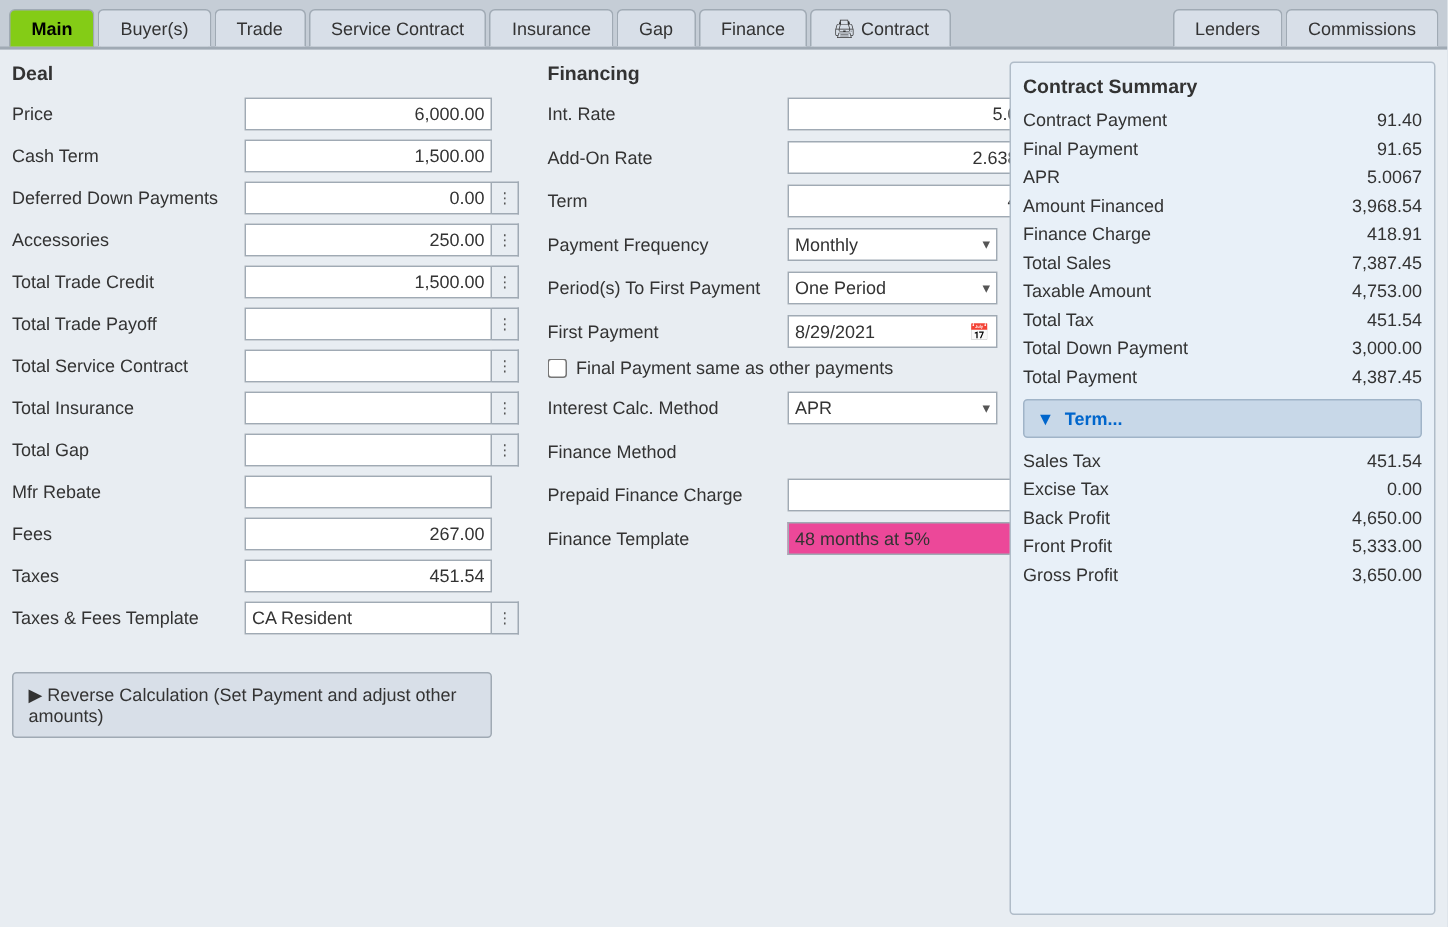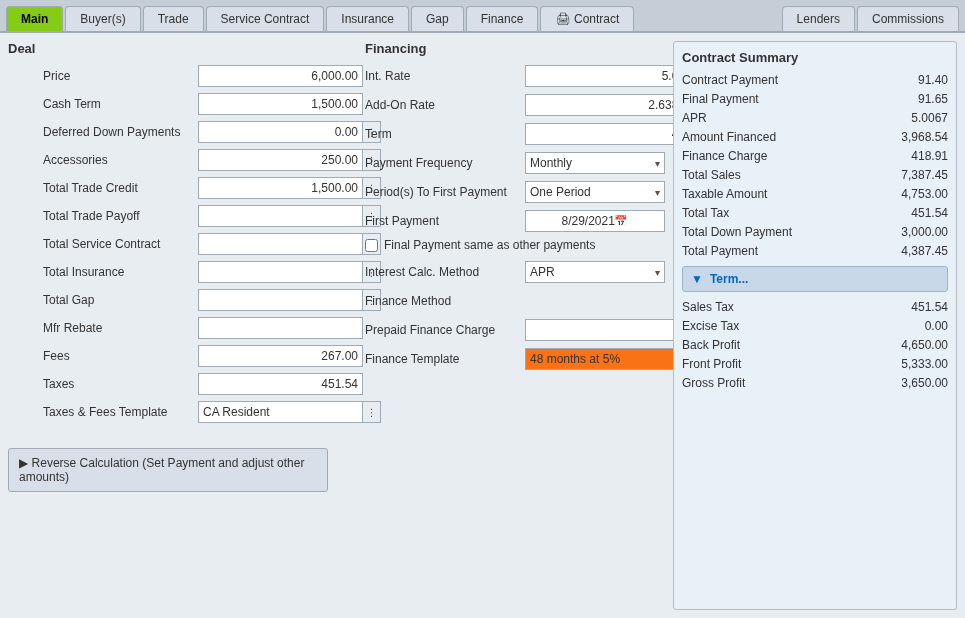--- a/index.html
+++ b/index.html
@@ -15,36 +15,36 @@
     .tab.active { background: #84cc16; color: #000; font-weight: bold; border-color: #a0aab4; }
 
     
     .main-content { display: flex; flex: 1; overflow: hidden; padding: 8px; gap: 8px; }
 
     
     .deal-panel { width: 320px; flex-shrink: 0; }
     .panel-title { font-weight: bold; font-size: 13px; color: #333; margin-bottom: 8px; }
 
     .field-row { display: flex; align-items: center; margin-bottom: 4px; min-height: 24px; }
-    .field-label { width: 155px; flex-shrink: 0; color: #333; font-size: 12px; margin-left: 35px; }
+    .field-label { width: 155px; flex-shrink: 0; color: #333; font-size: 12px; }
     .field-input { flex: 1; height: 22px; border: 1px solid #a0aab4; background: #fff; padding: 0 4px; font-size: 12px; text-align: right; color: #333; }
     .field-input.left-align { text-align: left; }
     .field-input-wrapper { flex: 1; display: flex; align-items: center; }
     .field-btn { width: 18px; height: 22px; border: 1px solid #a0aab4; border-left: none; background: #e8edf2; cursor: pointer; display: flex; align-items: center; justify-content: center; font-size: 10px; color: #555; }
 
     
     .financing-panel { width: 300px; flex-shrink: 0; margin-left: 29px; }
 
     .fin-field-row { display: flex; align-items: center; margin-bottom: 5px; min-height: 24px; }
     .fin-label { width: 160px; flex-shrink: 0; color: #333; font-size: 12px; }
     .fin-input { flex: 1; height: 22px; border: 1px solid #a0aab4; background: #fff; padding: 0 4px; font-size: 12px; text-align: right; color: #333; }
     .cal-icon { font-size: 11px; color: #0066cc; cursor: pointer; }
 
     .fin-template-row { display: flex; align-items: center; margin-bottom: 5px; }
-    .fin-template-input { flex: 1; height: 22px; border: 1px solid #a0aab4; border-right: none; background: #f97316; padding: 0 4px; font-size: 12px; color: #333; }
+    .fin-template-input { flex: 1; height: 22px; border: 1px solid #a0aab4; border-right: none; background: #ec4899; padding: 0 4px; font-size: 12px; color: #333; }
     .fin-template-btn { width: 18px; height: 22px; border: 1px solid #a0aab4; background: #e8edf2; cursor: pointer; display: flex; align-items: center; justify-content: center; font-size: 10px; color: #555; }
 
     .checkbox-row { display: flex; align-items: center; margin-bottom: 8px; gap: 6px; }
     .checkbox-row input[type=checkbox] { width: 13px; height: 13px; }
     .checkbox-label { font-size: 12px; color: #333; }
 
     .reverse-calc-btn { width: 100%; padding: 7px 10px; background: #d8dfe8; border: 1px solid #a0aab4; border-radius: 3px; cursor: pointer; font-size: 12px; color: #333; text-align: left; margin-top: 8px; }
 
     
     .summary-panel { flex: 1; background: #e8f0f8; border: 1px solid #b0bcc8; border-radius: 3px; padding: 8px; overflow-y: auto; }
@@ -54,21 +54,21 @@
     .summary-value { color: #333; font-size: 12px; font-weight: 500; }
 
     .more-section { background: #c8d8e8; border: 1px solid #a0b4c8; border-radius: 3px; padding: 5px 8px; margin: 8px 0; cursor: pointer; display: flex; align-items: center; gap: 5px; font-size: 12px; color: #333; font-weight: bold; }
     .more-section span { color: #0066cc; }
 
     select { appearance: none; -webkit-appearance: none; background-image: none; }
     .select-wrapper { flex: 1; position: relative; }
     .select-wrapper select { width: 100%; height: 22px; border: 1px solid #a0aab4; background: #fff; padding: 0 20px 0 4px; font-size: 12px; color: #333; cursor: pointer; }
     .select-wrapper::after { content: '▾'; position: absolute; right: 5px; top: 50%; transform: translateY(-50%); pointer-events: none; font-size: 10px; color: #555; }
 
-    .date-field { flex: 1; height: 22px; border: 1px solid #a0aab4; background: #fff; padding: 0 4px; font-size: 12px; color: #333; display: flex; align-items: center; justify-content: center; }
+    .date-field { flex: 1; height: 22px; border: 1px solid #a0aab4; background: #fff; padding: 0 4px; font-size: 12px; color: #333; display: flex; align-items: center; justify-content: space-between; }
   </style>
 </head>
 <body>
 
 <div class="app-container">
 
   <div class="tab-bar">
     <div class="tab-bar-left">
       <div class="tab active">Main</div>
       <div class="tab">Buyer(s)</div>

